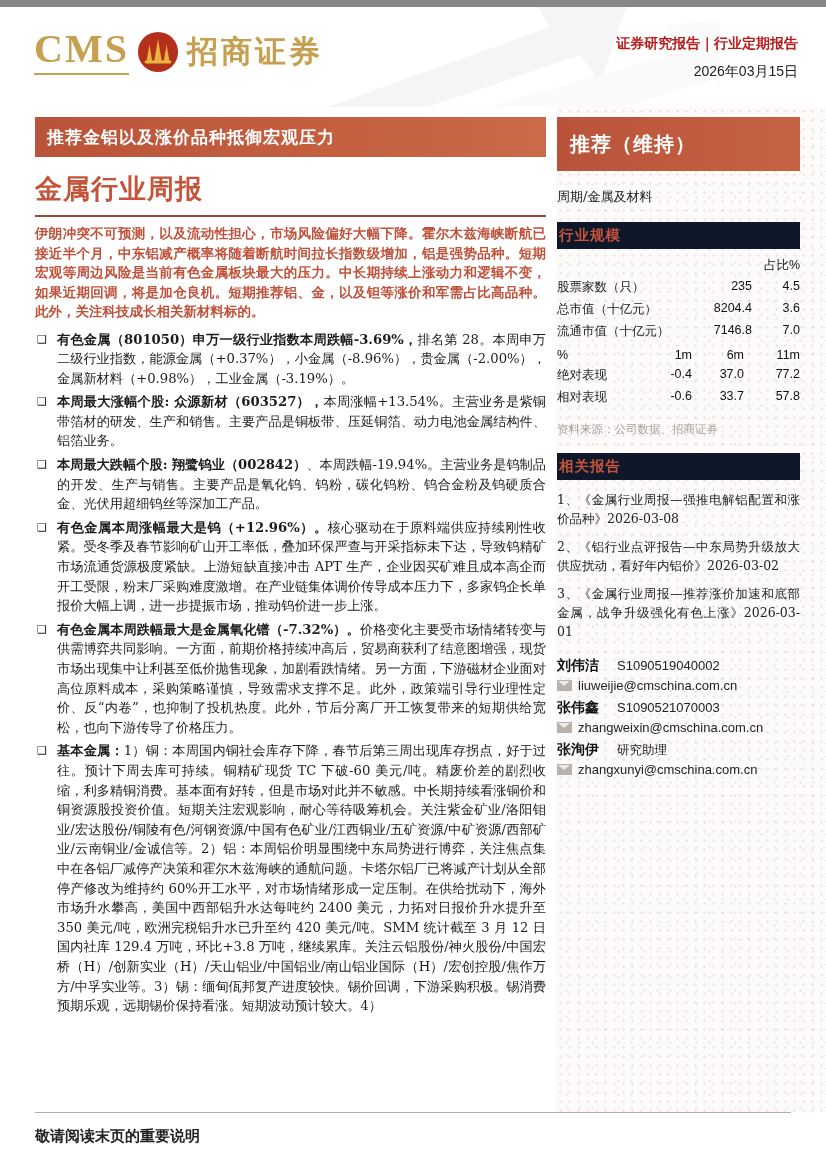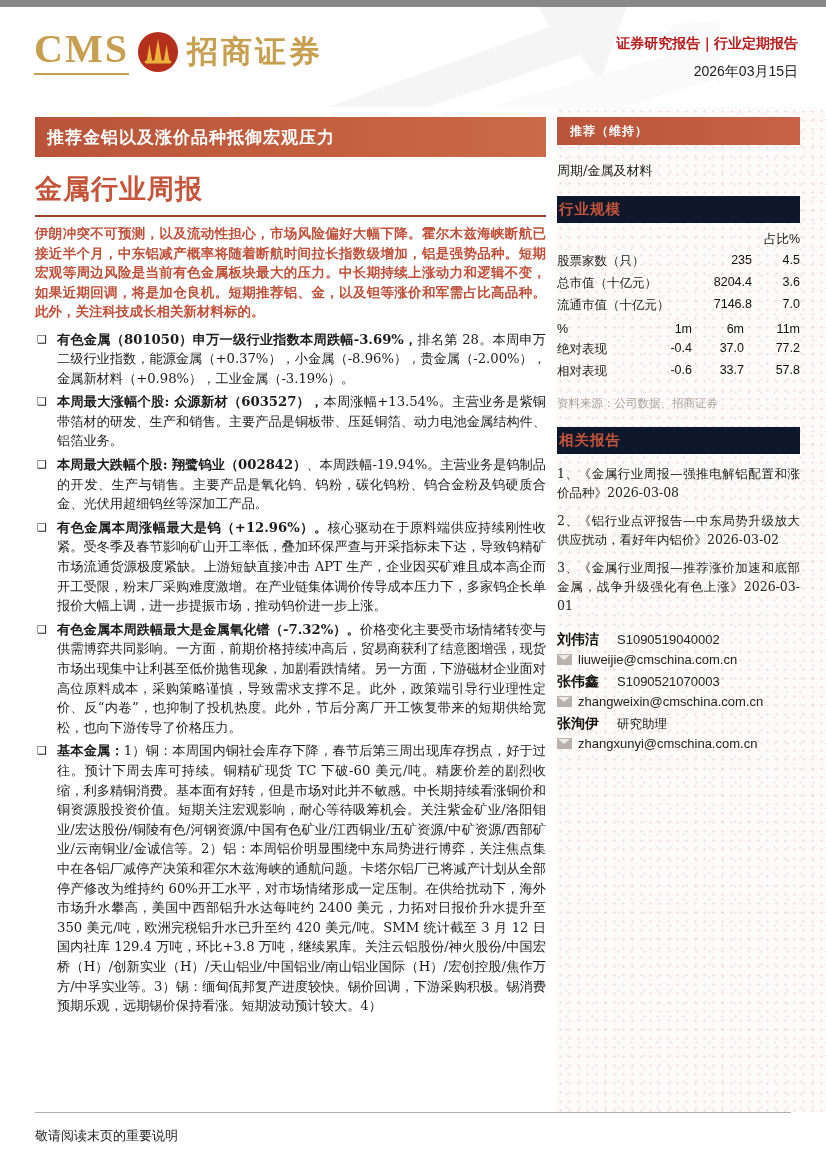--- a/index.html
+++ b/index.html
@@ -52,22 +52,22 @@
     font-size:13.2px; line-height:19.6px; text-align:justify;
   }
   .bullets li::before {
     content:"❑"; position:absolute; left:2px; top:0;
     font-size:11px; color:#222; font-family:"DejaVu Sans", sans-serif;
   }
   .bullets .lead { font-weight:bold; }
   
   .sidebar { position:absolute; left:557px; top:110px; width:243px; font-family:"Liberation Sans", sans-serif; }
   .rating-banner {
-    height:28px; background:linear-gradient(90deg,#b9543a,#c66245);
-    color:#fff; font-size:12px; font-weight:bold;
+    height:54px; background:linear-gradient(90deg,#b9543a,#c66245);
+    color:#fff; font-size:20px; font-weight:bold;
     display:flex; align-items:center; padding-left:13px;
     font-family:"DejaVu Serif", serif; letter-spacing:1px;
   }
   .sector { margin-top:17px; font-size:13px; color:#222; font-family:"DejaVu Serif", serif; }
   .side-head {
     margin-top:16px; background:#0f172a; color:#c4543a;
     font-size:14.5px; font-weight:bold; padding:4px 0 4px 2px;
     font-family:"DejaVu Serif", serif; letter-spacing:1px;
   }
   .scale-grid { display:grid; grid-template-columns:1fr 68px 48px; row-gap:5px; margin-top:8px; font-size:12.5px; }
@@ -87,21 +87,21 @@
   .email-row { display:flex; align-items:center; gap:6px; margin-top:3px; margin-bottom:4px; }
   .mail-icon { width:15px; height:11px; background:#b9b2ac; position:relative; flex:0 0 15px; }
   .mail-icon::after {
     content:""; position:absolute; left:1px; top:1px;
     border-left:6.5px solid transparent; border-right:6.5px solid transparent;
     border-top:5px solid #eeeae6;
   }
   .email { font-size:13px; color:#222; }
   
   .footer-rule { position:absolute; left:35px; top:1105px; width:756px; border-top:1px solid #b5aca6; }
-  .footer-text { position:absolute; left:35px; top:1120px; font-size:13px; color:#222; }
+  .footer-text { position:absolute; left:35px; top:1120px; font-size:15px; color:#222;font-weight:bold; }
 </style>
 </head>
 <body>
 
 <div class="page">
 
   <div class="header">
     <svg class="header-arrow" style="left:300px; top:-10px;" width="420" height="120" viewBox="0 0 420 120">
       <polygon points="0,120 250,30 235,5 330,0 300,85 280,58 40,140" fill="#ededed"></polygon>
       <polygon points="120,130 380,55 365,28 470,20 435,110 415,82 160,160" fill="#f6f6f6"></polygon>

